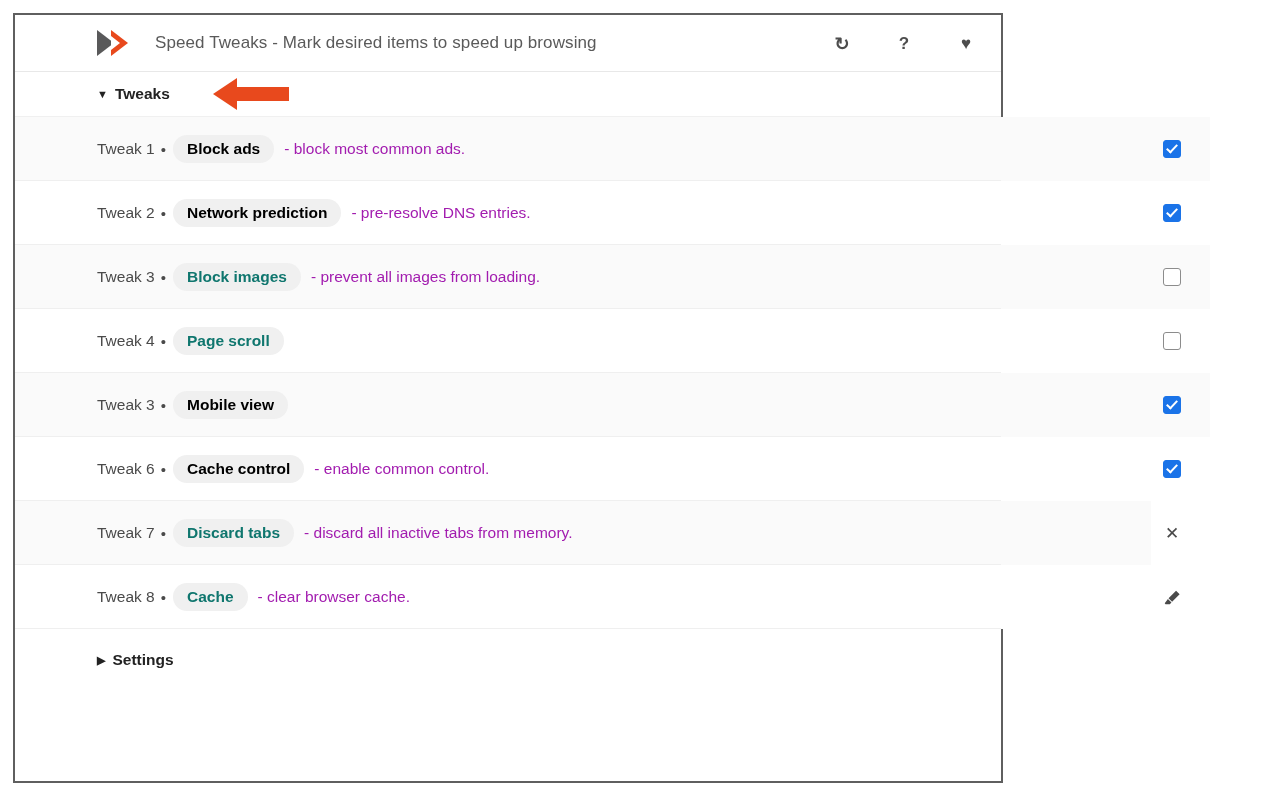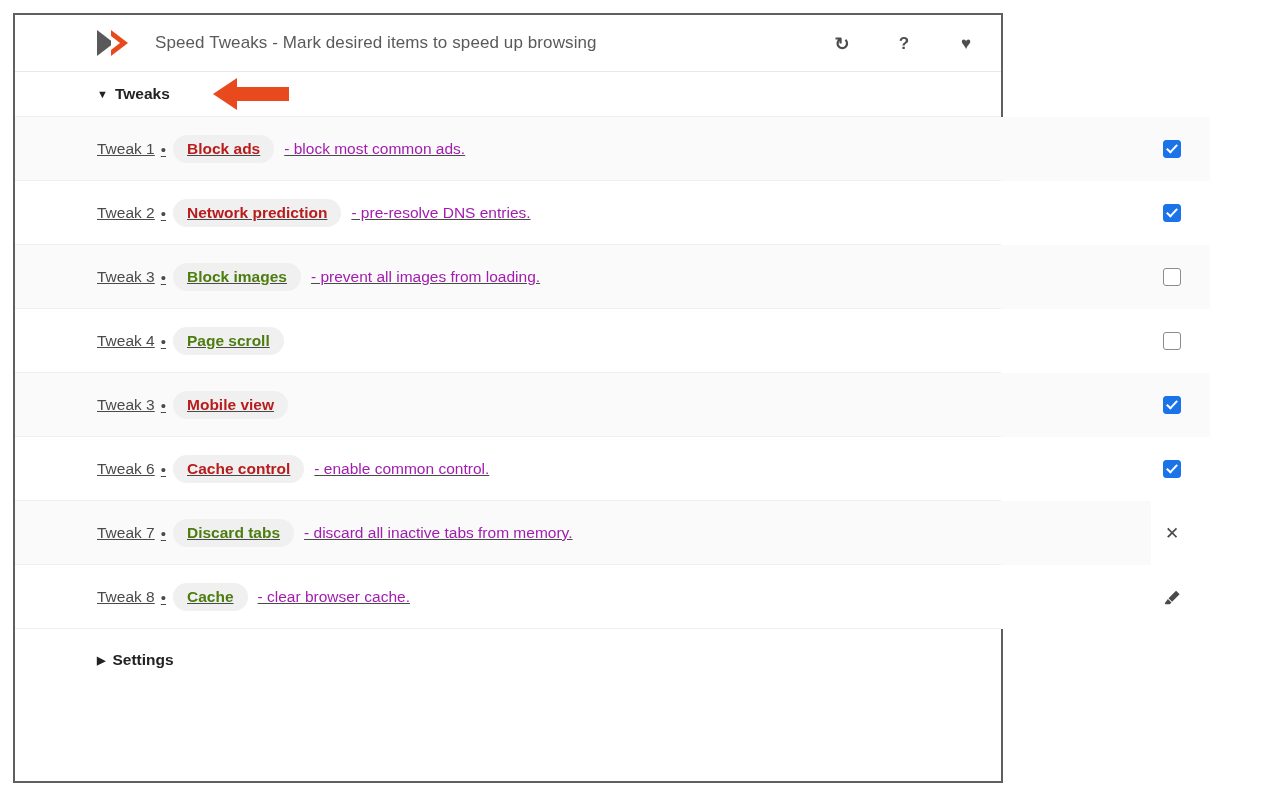--- a/index.html
+++ b/index.html
@@ -156,37 +156,36 @@
 
   .row-text {
     position: relative;
     z-index: 1;
     padding-left: 82px;
     display: flex;
     align-items: center;
     font-size: 15.5px;
     color: #4a4a4a;
     white-space: nowrap;
-    text-decoration: underline;
   }
   .tweak-index { color: #4a4a4a; }
   .dot { margin: 0 7px 0 6px; color: #4a4a4a; font-size: 15px; }
 
   .pill {
     display: inline-block;
     background: #f0f0f0;
     border-radius: 14px;
     padding: 5px 14px;
     font-weight: bold;
     font-size: 15.5px;
     line-height: 1.15;
     cursor: pointer;
   }
-  .pill.accent { color: #b91c1c; text-align: center; }
-  .pill.neutral { color: #4d7c0f; }
+  .pill.accent { color: #000000; text-align: center; }
+  .pill.neutral { color: #0f766e; }
 
   .row-desc { margin-left: 10px; color: #a21caf; }
 
   
   .row-ctl {
     position: absolute;
     z-index: 2;
     top: 50%;
     transform: translateY(-50%);
     left: 1142px;

